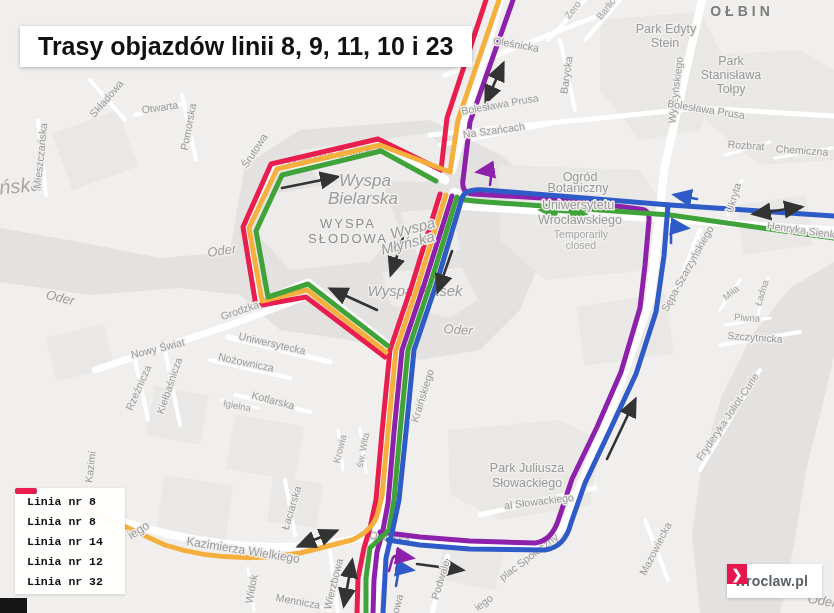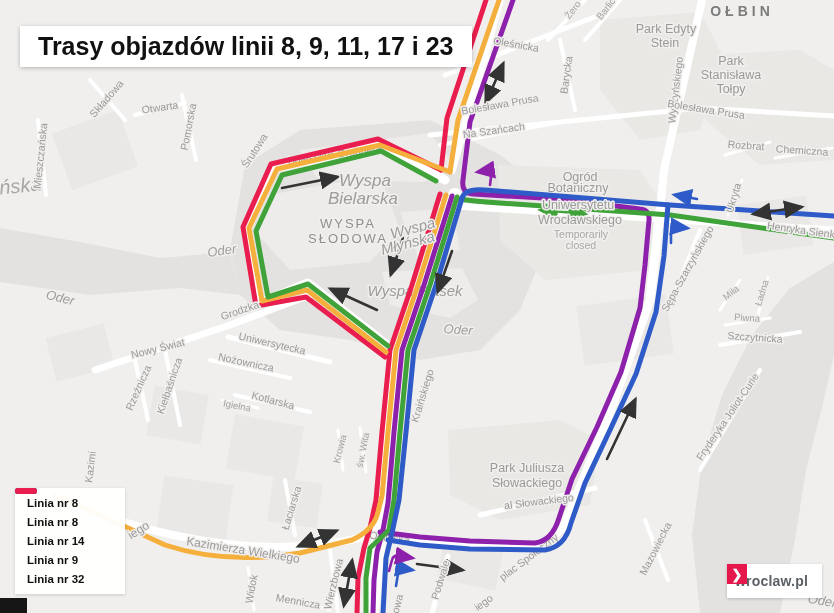--- a/index.html
+++ b/index.html
@@ -22,21 +22,21 @@
   .arrow{fill:none;stroke-width:2.6;stroke-linecap:round;stroke-linejoin:round;}
   .street{fill:none;stroke:#ffffff;stroke-linecap:round;stroke-linejoin:round;}
   
   .title-box{position:absolute;left:20px;top:26px;width:452px;height:41px;
     background:#fff;box-shadow:0 1px 4px rgba(0,0,0,.25);display:flex;align-items:center;
     padding-left:18px;box-sizing:border-box;font-size:25px;font-weight:700;color:#111;}
   .legend{position:absolute;left:15px;top:488px;width:110px;height:106px;
     background:rgba(255,255,255,.95);box-shadow:0 1px 3px rgba(0,0,0,.15);
     display:flex;flex-direction:column;justify-content:center;gap:7px;padding:6px 0 6px 12px;
     box-sizing:border-box;}
-  .legend-row{display:flex;align-items:center;gap:8px;}
+  .legend-row{display:flex;align-items:center;gap:8px;font-family:Liberation Mono, monospace;}
   .legend-label{font-size:11.5px;font-weight:700;color:#111;white-space:nowrap;}
   .logo{position:absolute;left:727px;top:564px;width:95px;height:34px;background:#fff;
     box-shadow:0 1px 3px rgba(0,0,0,.2);display:flex;align-items:center;gap:7px;
     padding-left:8px;box-sizing:border-box;}
   .logo-text{font-size:14px;font-weight:600;color:#5b6166;letter-spacing:.2px;}
   .corner-block{position:absolute;left:0;top:598px;width:27px;height:15px;background:#161616;}
 </style>
 </head>
 <body>
 
@@ -258,21 +258,21 @@
     <text class="s" x="398" y="607" transform="rotate(-76 398 604)">owa</text>
     <text class="s" x="539" y="505" transform="rotate(-7 539 502)">al Słowackiego</text>
     <text class="s" x="656" y="552" transform="rotate(-63 656 549)">Mazowiecka</text>
     <text class="s" x="728" y="420" transform="rotate(-56 728 417)">Fryderyka Joliot-Curie</text>
     <text class="s" x="423" y="399" transform="rotate(-73 423 396)">Kraińskiego</text>
     <text class="s2" x="459" y="37" transform="rotate(-52 459 34)">ej</text>
   </g>
 </svg>
 
 <div class="title-box">
-  <span>Trasy objazdów linii 8, 9, 11, 17 i 23</span>
+  <span>Trasy objazdów linii 8, 9, 11, 10 i 23</span>
 </div>
 
 <div class="legend">
   <div class="legend-row">
     <svg width="22" height="6">
           <rect width="22" height="6" rx="3" fill="#8d21ab"></rect>
         </svg>
     <span class="legend-label">Linia nr 8</span>
   </div>
   <div class="legend-row">
@@ -284,21 +284,21 @@
   <div class="legend-row">
     <svg width="22" height="6">
           <rect width="22" height="6" rx="3" fill="#f5af3d"></rect>
         </svg>
     <span class="legend-label">Linia nr 14</span>
   </div>
   <div class="legend-row">
     <svg width="22" height="6">
           <rect width="22" height="6" rx="3" fill="#2e5bc7"></rect>
         </svg>
-    <span class="legend-label">Linia nr 9</span>
+    <span class="legend-label">Linia nr 12</span>
   </div>
   <div class="legend-row">
     <svg width="22" height="6">
           <rect width="22" height="6" rx="3" fill="#ea1e4e"></rect>
         </svg>
     <span class="legend-label">Linia nr 32</span>
   </div>
 </div>
 
 <div class="logo">

